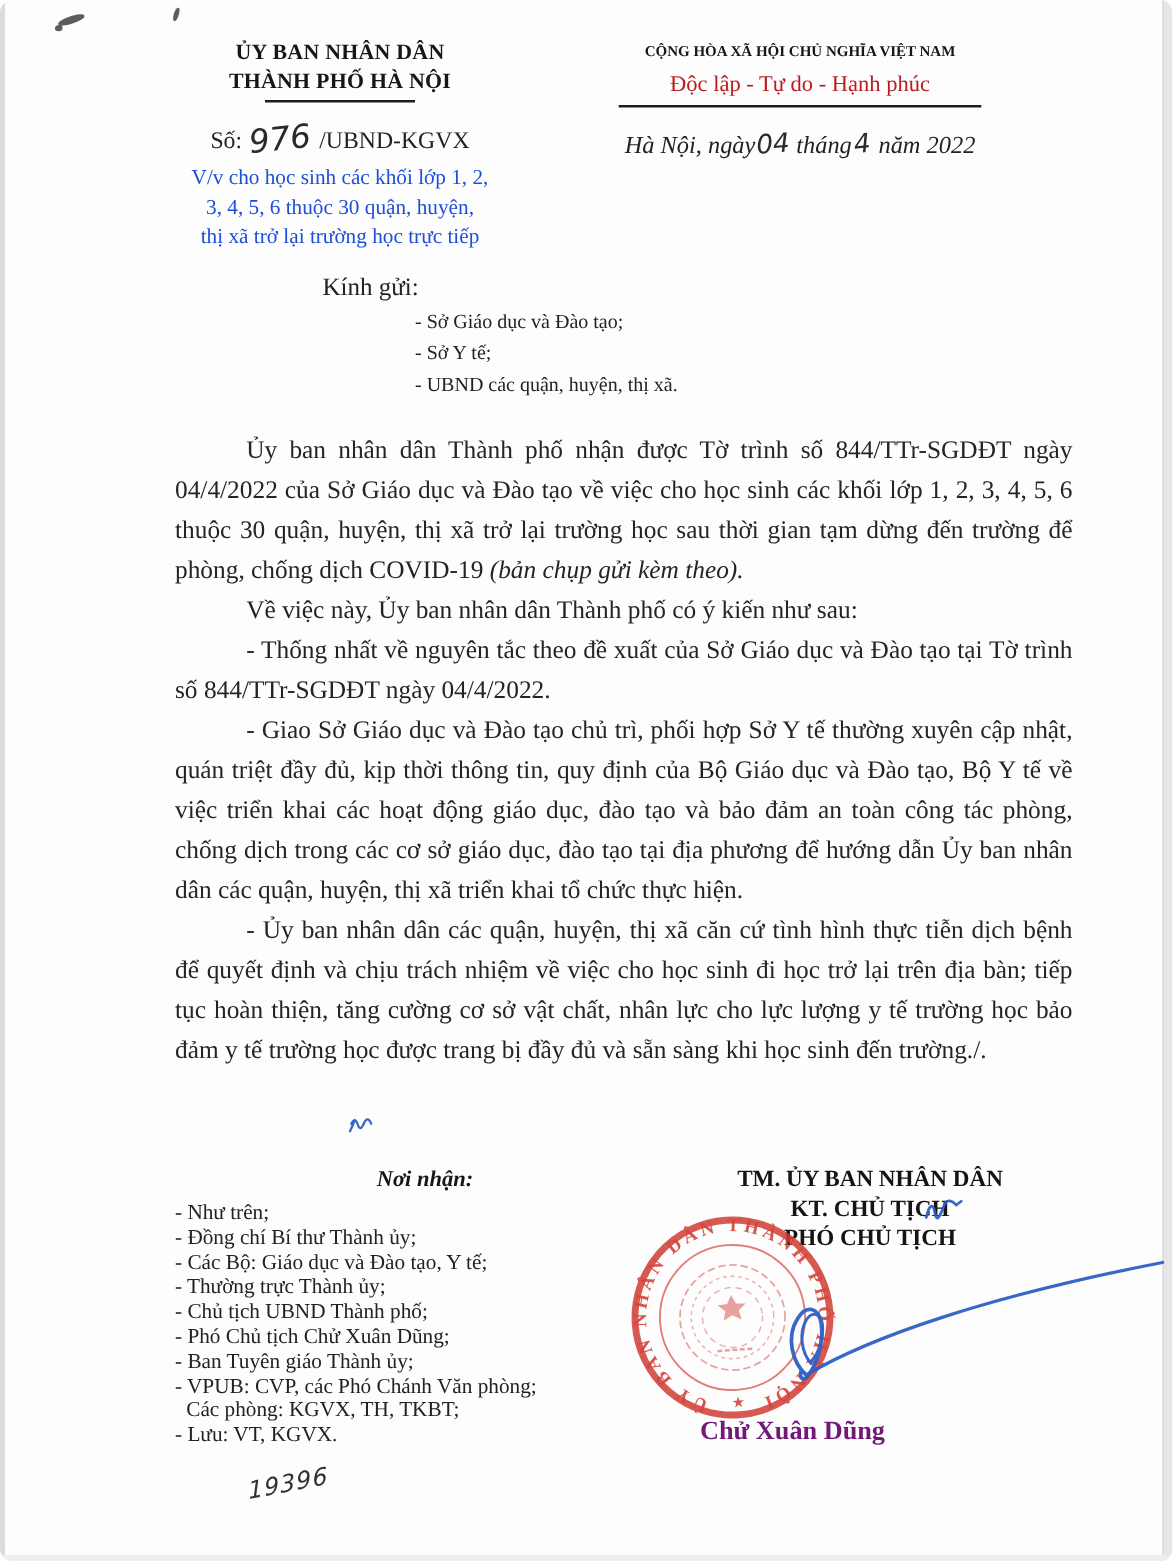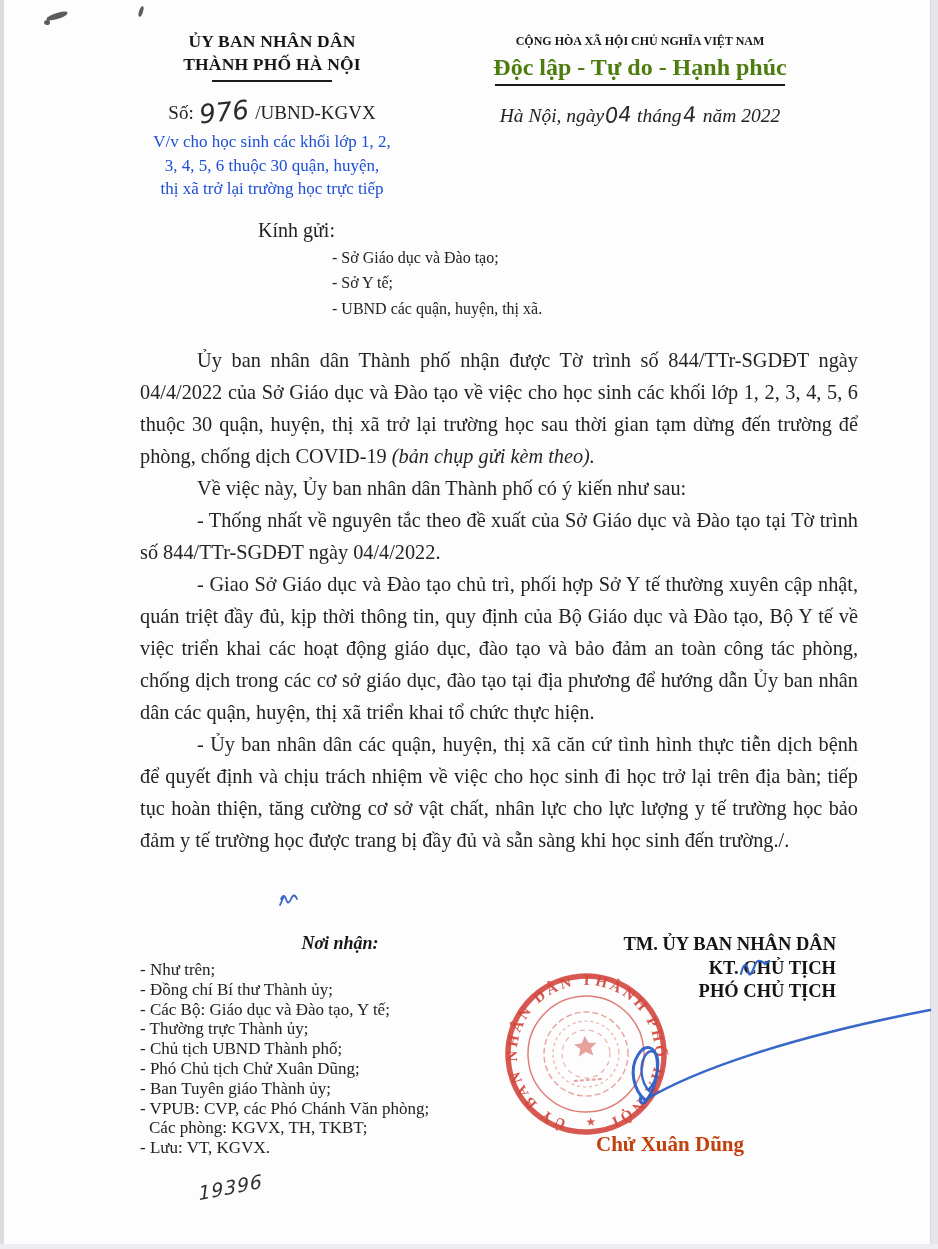--- a/index.html
+++ b/index.html
@@ -5,32 +5,33 @@
   :root{
     --seal-red:#cf3a31;
     --ink-blue:#2d5fc5;
     --text-ink:#222222;
   }
   html,body{margin:0;padding:0;background:#ffffff;}
   .paper{
     position:relative;width:938px;height:1249px;overflow:hidden;
     background:#fdfdfd;color:var(--text-ink);
     font-family:"Liberation Serif","DejaVu Serif",serif;
+    border-radius:10px;
   }
   
   .edge-left{position:absolute;left:0;top:0;width:4px;height:100%;background:#d2d2d8;opacity:.8;}
   .edge-right{position:absolute;left:930px;top:0;width:8px;height:100%;background:#e5e5eb;border-left:1px solid #d8d8de;}
   .edge-bottom{position:absolute;left:0;top:1244px;width:100%;height:5px;background:#ededf2;}
   .speck{position:absolute;background:#2e2e2e;border-radius:60% 40% 55% 45%;opacity:.78;}
   
   .hdr-left{position:absolute;left:128px;top:30px;width:288px;text-align:center;}
   .hdr-right{position:absolute;left:420px;top:30px;width:440px;text-align:center;}
   .org{font-weight:bold;font-size:17.5px;line-height:23px;letter-spacing:.2px;color:#161616;}
   .national{font-weight:bold;font-size:12px;line-height:23px;color:#161616;}
-  .motto{font-weight:bold;font-size:24px;line-height:25px;margin-top:2px;color:#4d7c0f;}
+  .motto{font-weight:normal;font-size:18px;line-height:25px;margin-top:2px;color:#b91c1c;}
   .rule{height:0;border-bottom:2px solid #1c1c1c;margin:4px auto 0 auto;}
   .rule-small{width:120px;}
   .rule-big{width:290px;}
   .num-line{margin-top:13px;font-size:19px;white-space:nowrap;}
   .hand{font-family:"DejaVu Sans",sans-serif;font-style:italic;display:inline-block;color:#2a2a2a;}
   .hand-976{font-size:26px;transform:rotate(-6deg) translateY(2px);margin:0 7px 0 5px;}
   .subject{margin-top:5px;font-size:17px;line-height:23.6px;color:#1d4ed8;}
   .dateline{margin-top:17px;font-style:italic;font-size:19.5px;white-space:nowrap;}
   .hand-day{font-size:21px;transform:rotate(-4deg);margin:0 5px 0 1px;}
   .hand-month{font-size:21px;transform:rotate(-6deg);margin:0 6px 0 2px;}
@@ -41,23 +42,23 @@
   .body-text{position:absolute;left:140px;top:344px;width:718px;font-size:20.3px;line-height:32px;text-align:justify;color:#242424;}
   .body-text p{margin:0;text-indent:57px;}
   .body-text em{font-style:italic;}
   
   .noinhan{position:absolute;left:140px;top:933px;width:400px;}
   .noinhan-label{font-weight:bold;font-style:italic;font-size:18px;margin-bottom:6px;color:#161616;text-align:center;}
   .noinhan-item{font-size:17px;line-height:19.8px;color:#222;}
   .noinhan-item.indent{padding-left:9px;}
   .hand-19396{position:absolute;left:198px;top:1176px;font-size:19px;letter-spacing:1px;transform:rotate(-11deg) skewX(-8deg);color:#2f2f2f;}
   
-  .signblock{position:absolute;left:500px;top:933px;width:336px;text-align:right;}
+  .signblock{position:absolute;left:528px;top:933px;width:336px;text-align:center;}
   .signblock div{font-weight:bold;font-size:18.5px;line-height:23.5px;color:#141414;}
-  .signer{position:absolute;left:560px;top:1132px;width:220px;text-align:center;font-weight:bold;font-size:21px;color:#c2410c;}
+  .signer{position:absolute;left:560px;top:1132px;width:220px;font-weight:bold;font-size:21px;color:#701a75;}
   .seal-svg{position:absolute;left:498px;top:966px;}
   .seal-ink{color:var(--seal-red);}
   .sig-svg{position:absolute;left:0;top:0;pointer-events:none;}
   .sig-ink{color:var(--ink-blue);}
 </style>
 </head>
 <body>
 
 <div class="paper">
 

